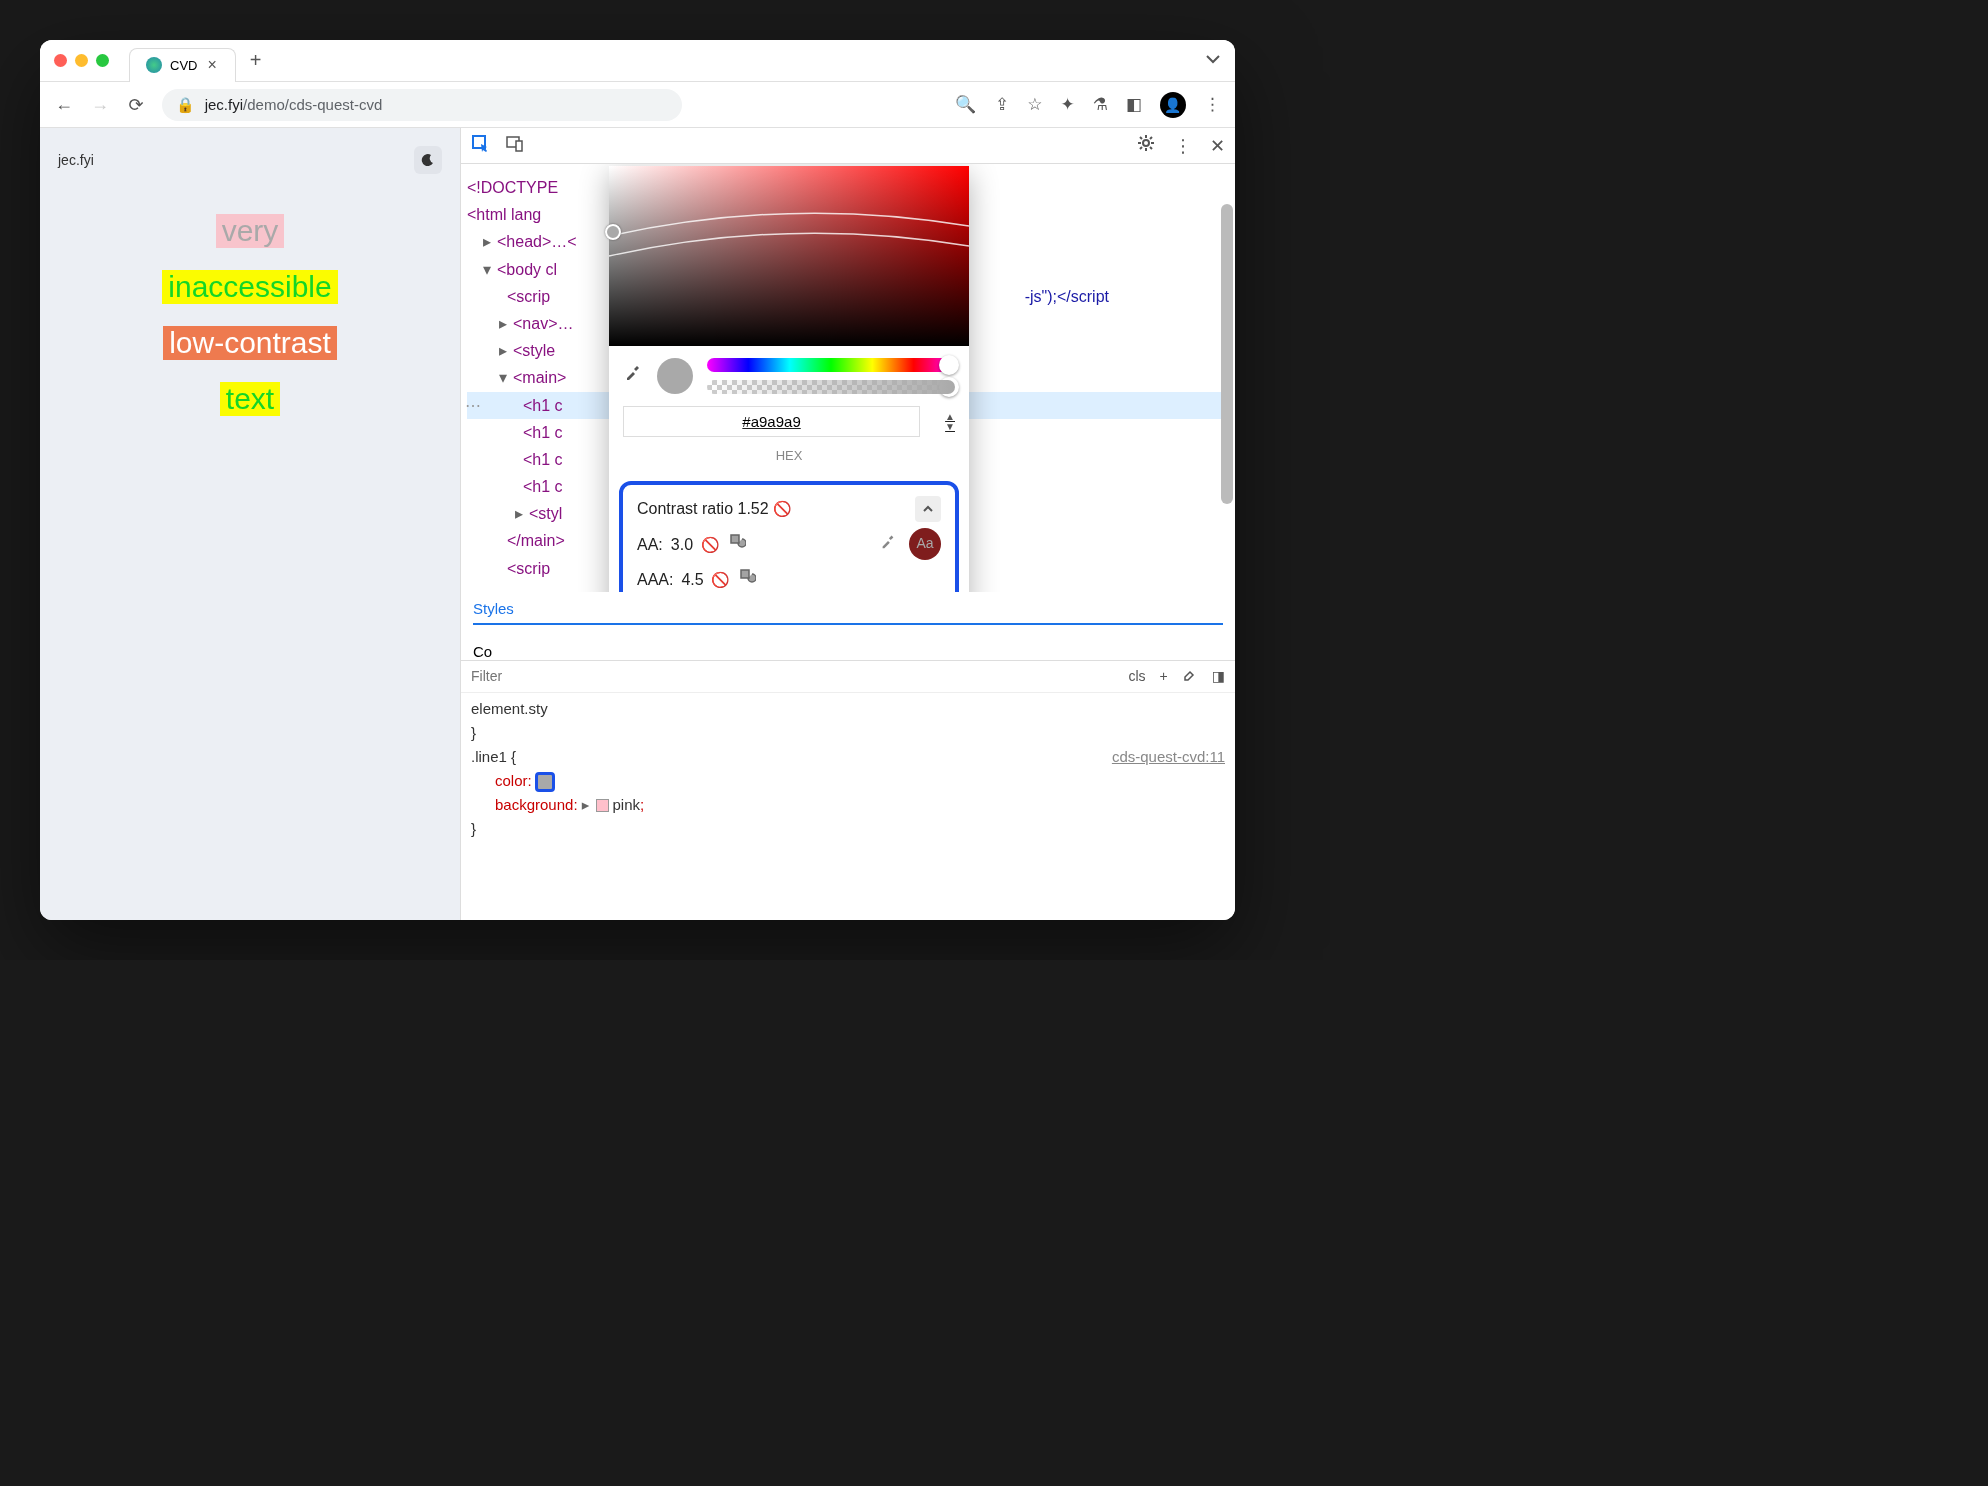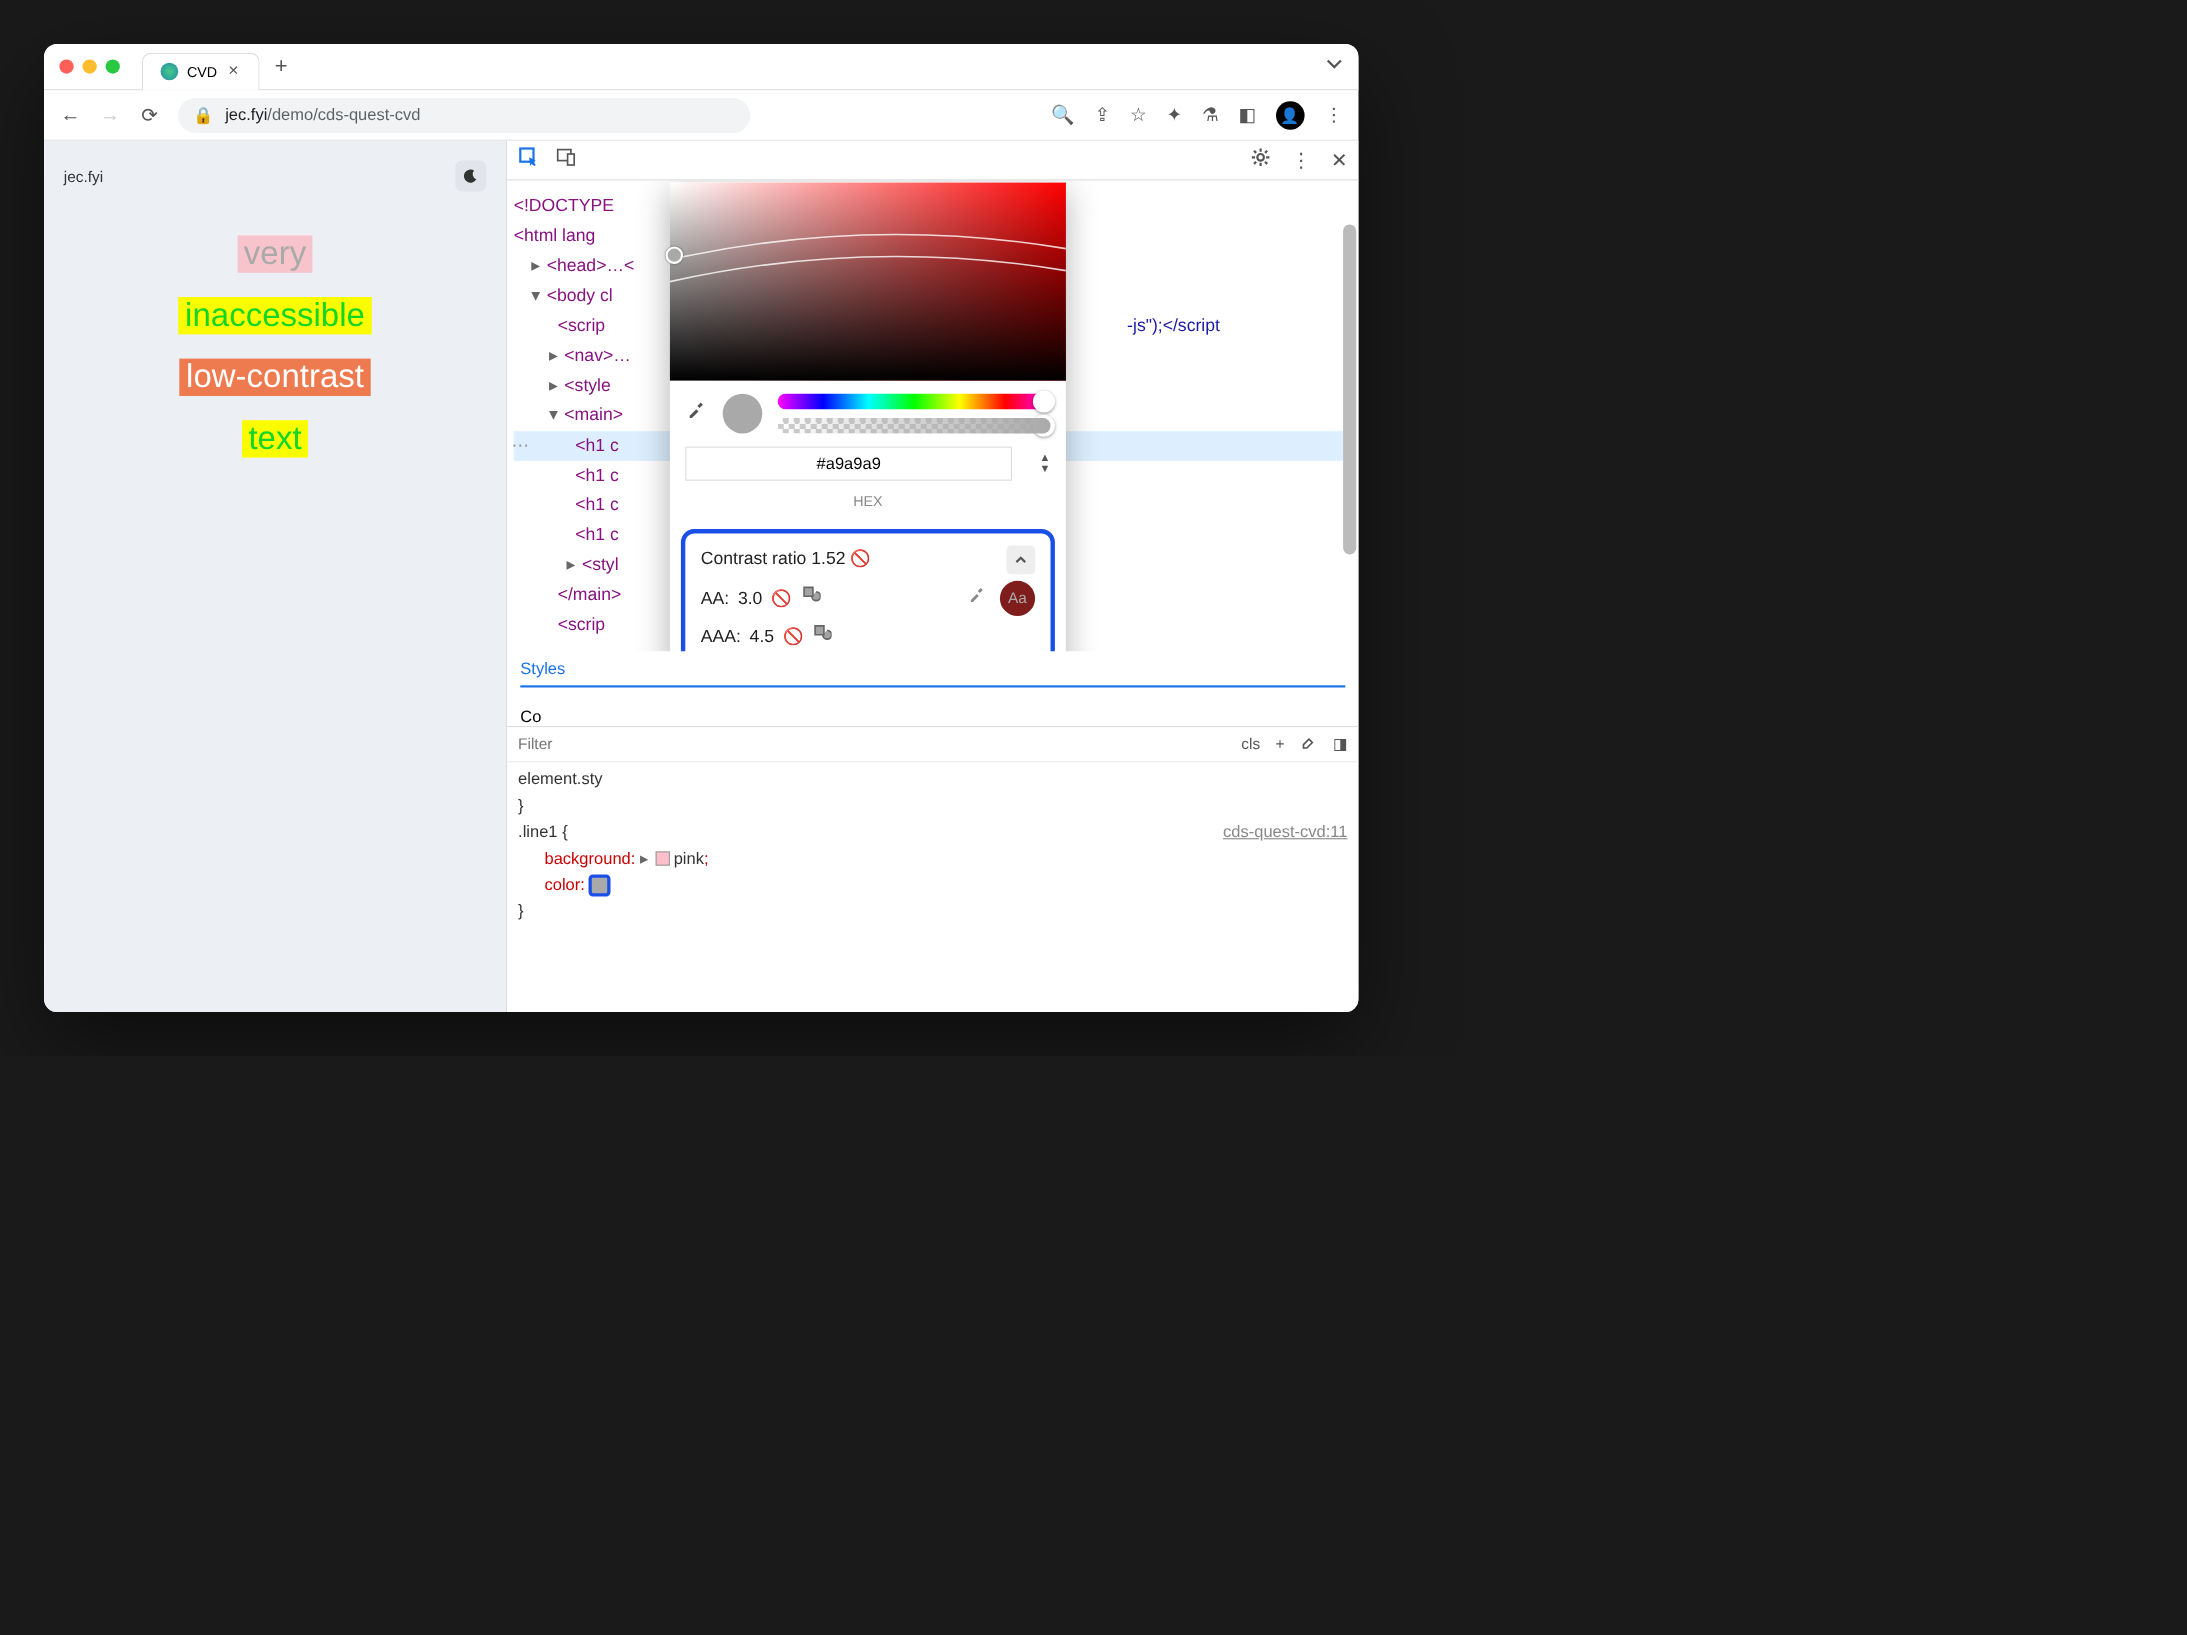--- a/index.html
+++ b/index.html
@@ -67,21 +67,21 @@
 .curve svg{width:100%;height:100%;}
 .sv-cursor{position:absolute;width:16px;height:16px;border:2px solid #fff;border-radius:50%;left:-4px;top:58px;background:#a9a9a9;box-shadow:0 0 2px rgba(0,0,0,0.5);}
 .picker-row{display:flex;align-items:center;gap:14px;padding:12px 14px;}
 .eyedrop{color:#555;font-size:18px;}
 .bigswatch{width:36px;height:36px;border-radius:50%;background:#a9a9a9;}
 .sliders{flex:1;}
 .hue{height:14px;border-radius:7px;background:linear-gradient(to right,#f0f,#00f,#0ff,#0f0,#ff0,#f00,#f0f);position:relative;margin-bottom:8px;}
 .alpha{height:14px;border-radius:7px;background:repeating-conic-gradient(#ccc 0 25%,#fff 0 50%) 0 0/10px 10px;position:relative;}
 .alpha::after{content:"";position:absolute;inset:0;background:linear-gradient(to right,transparent,#a9a9a9);border-radius:7px;}
 .slider-thumb{position:absolute;right:-4px;top:-3px;width:20px;height:20px;background:#fff;border-radius:50%;box-shadow:0 1px 3px rgba(0,0,0,0.4);}
-.hex-row{display:flex;gap:25px;padding:0 14px 8px;align-items:center;}
+.hex-row{display:flex;gap:25px;padding:0 14px 8px;align-items:center;text-decoration:underline;}
 .hex-input{flex:1;border:1px solid #ddd;text-align:center;padding:6px;font-size:15px;}
 .hex-spin{display:flex;flex-direction:column;font-size:10px;color:#555;line-height:1;}
 .hex-label{text-align:center;color:#888;font-size:13px;padding-bottom:8px;}
 .contrast-box{margin:6px 10px;border:4px solid #1a50e8;border-radius:12px;padding:10px 14px;}
 .cr-head{display:flex;justify-content:space-between;align-items:center;font-size:16px;}
 .cr-collapse{width:26px;height:26px;background:#eee;border-radius:4px;display:flex;align-items:center;justify-content:center;}
 .no-icon{color:#d93025;font-size:15px;}
 .cr-line{display:flex;align-items:center;gap:8px;font-size:16px;margin-top:6px;}
 .fix-icon{color:#666;}
 .cr-right{margin-left:auto;display:flex;gap:12px;align-items:center;}
@@ -295,22 +295,22 @@
       </div>
 
       <div class="styles-body">
         <div><span class="sel">element.sty</span></div>
         <div><span class="sel">}</span></div>
         <div>
           <span class="src">cds-quest-cvd:11</span>
           <span class="sel">.line1 {</span>
         </div>
         <div class="prop">
+          <span>color</span>:<span class="swatch gray"></span>
+        </div>
+        <div class="prop">
           <span>background</span>: <span style="color:#666;">▸</span> <span class="swatch pink"></span><span class="val">pink</span>;
-        </div>
-        <div class="prop">
-          <span>color</span>:<span class="swatch gray"></span>
         </div>
         <div><span class="sel">}</span></div>
       </div>
     </div>
   </div>
 </div>
 
 </body></html>

